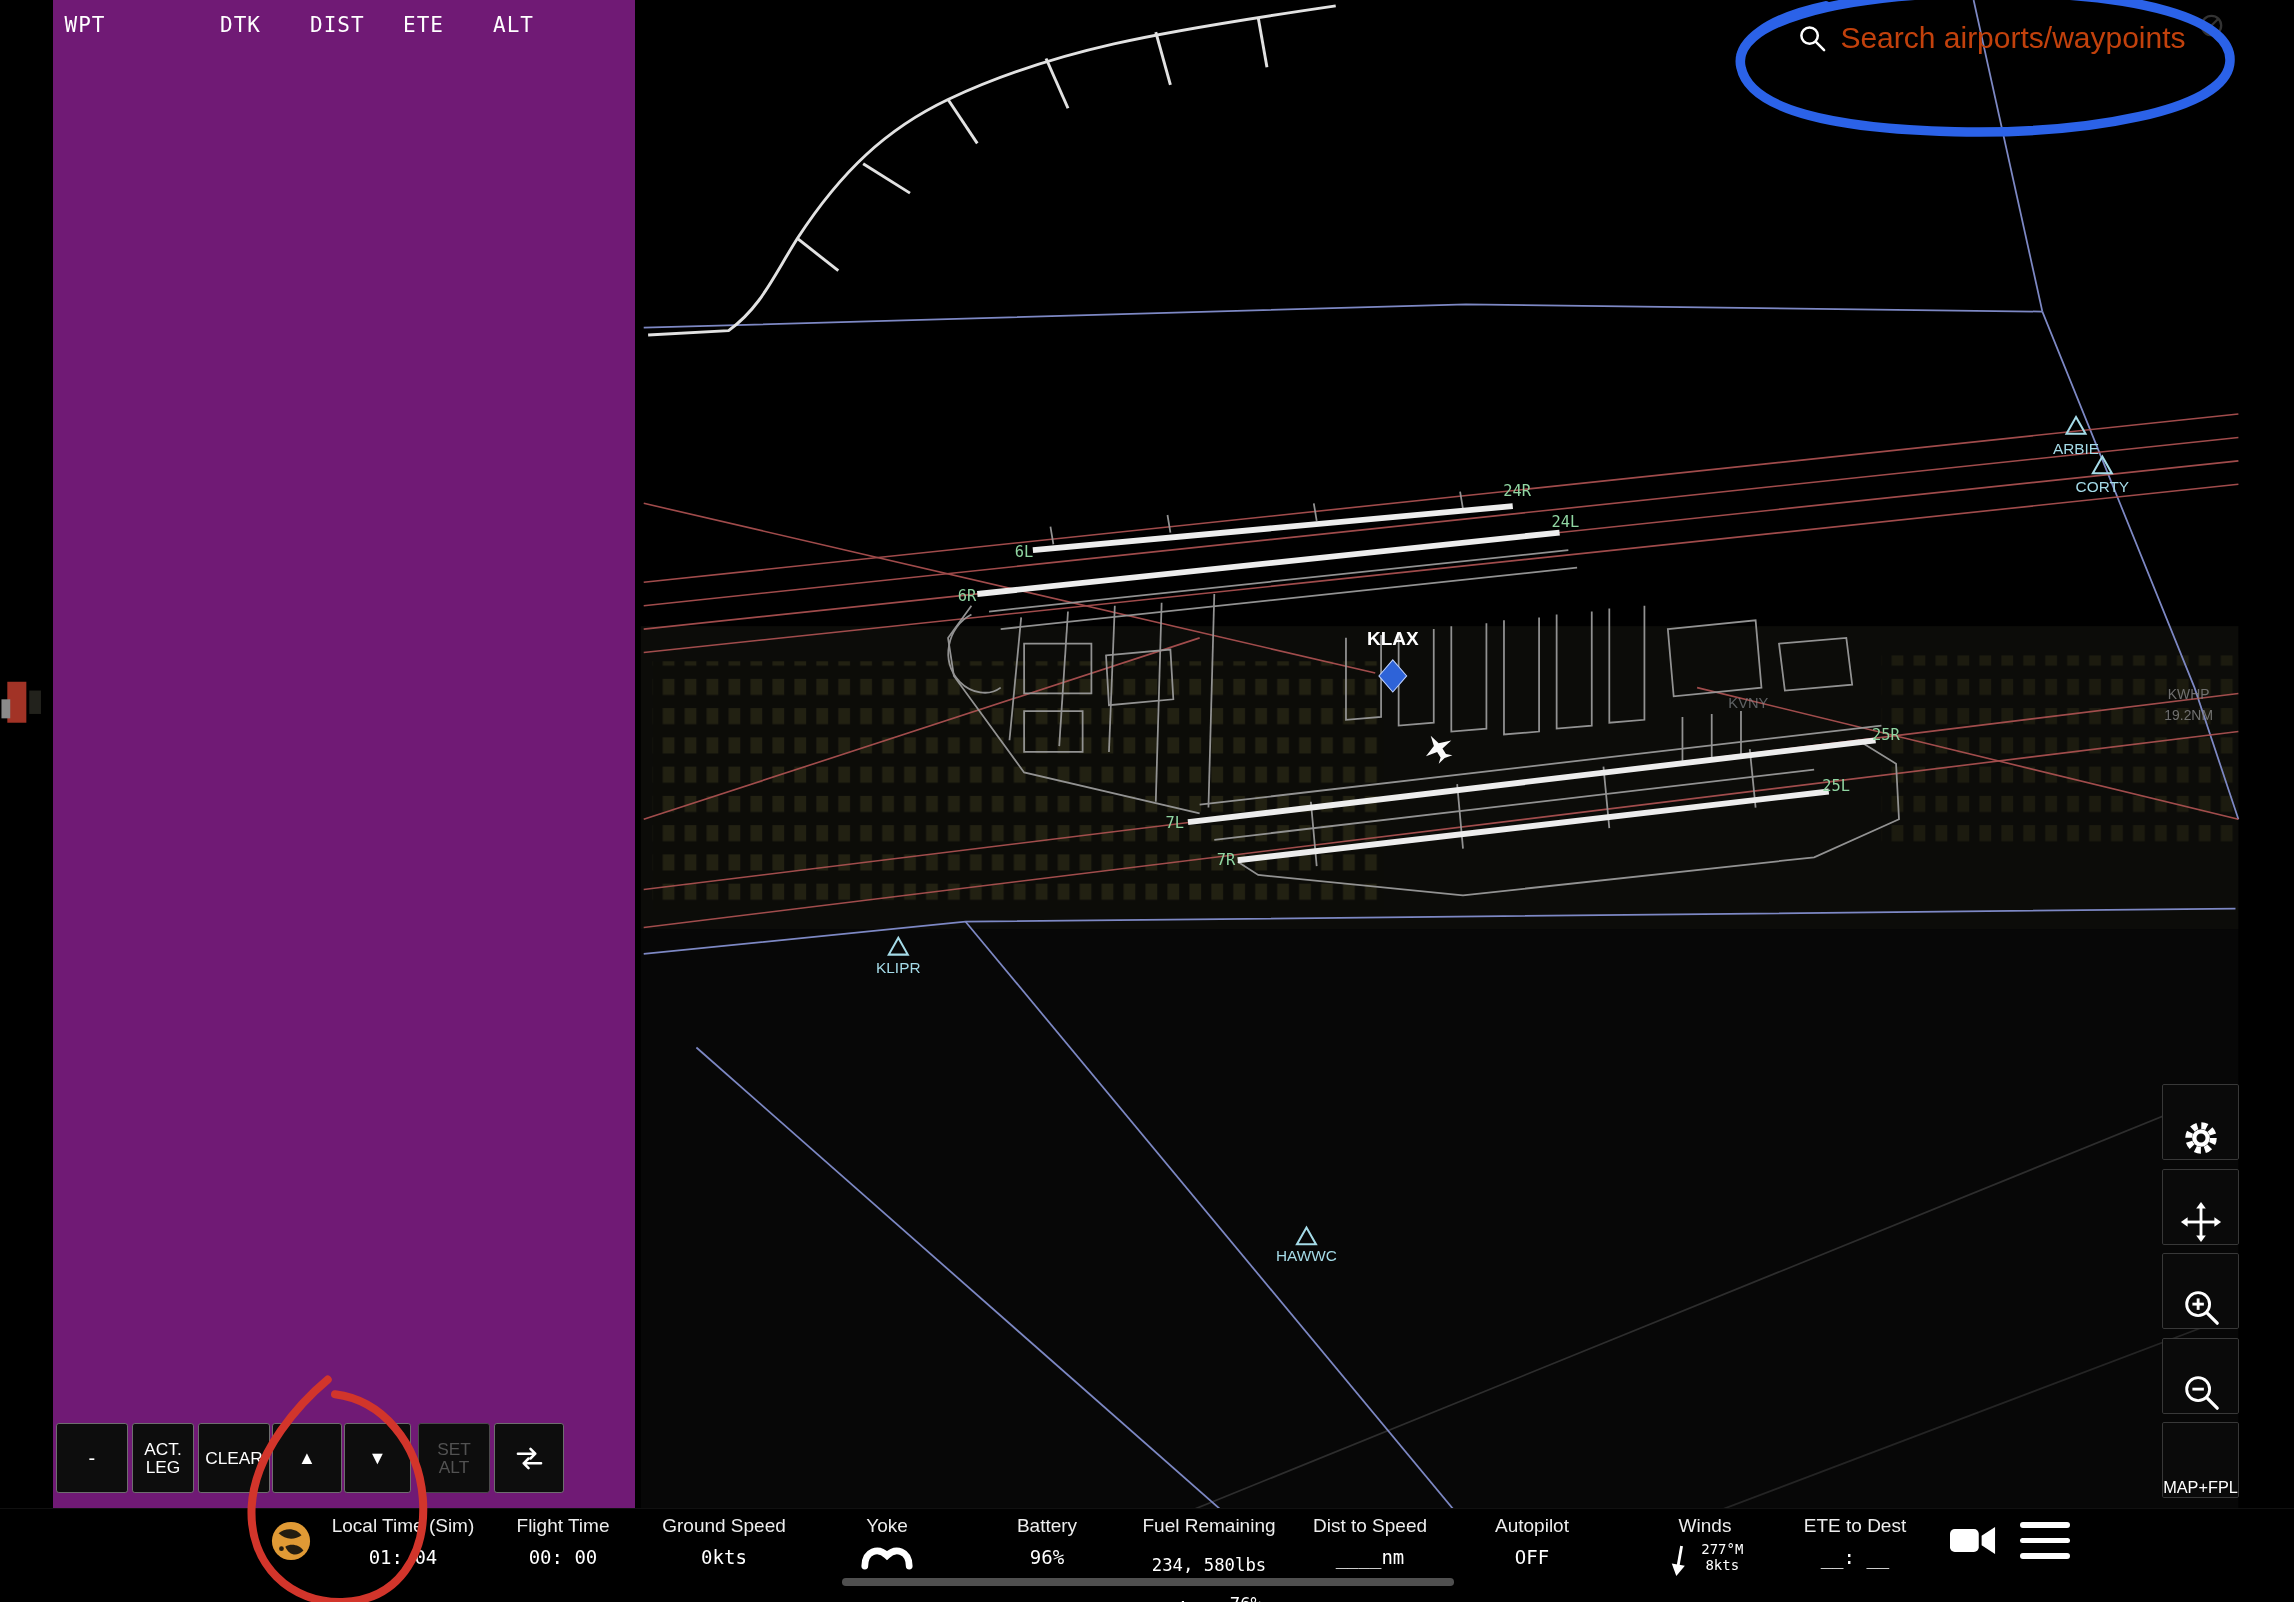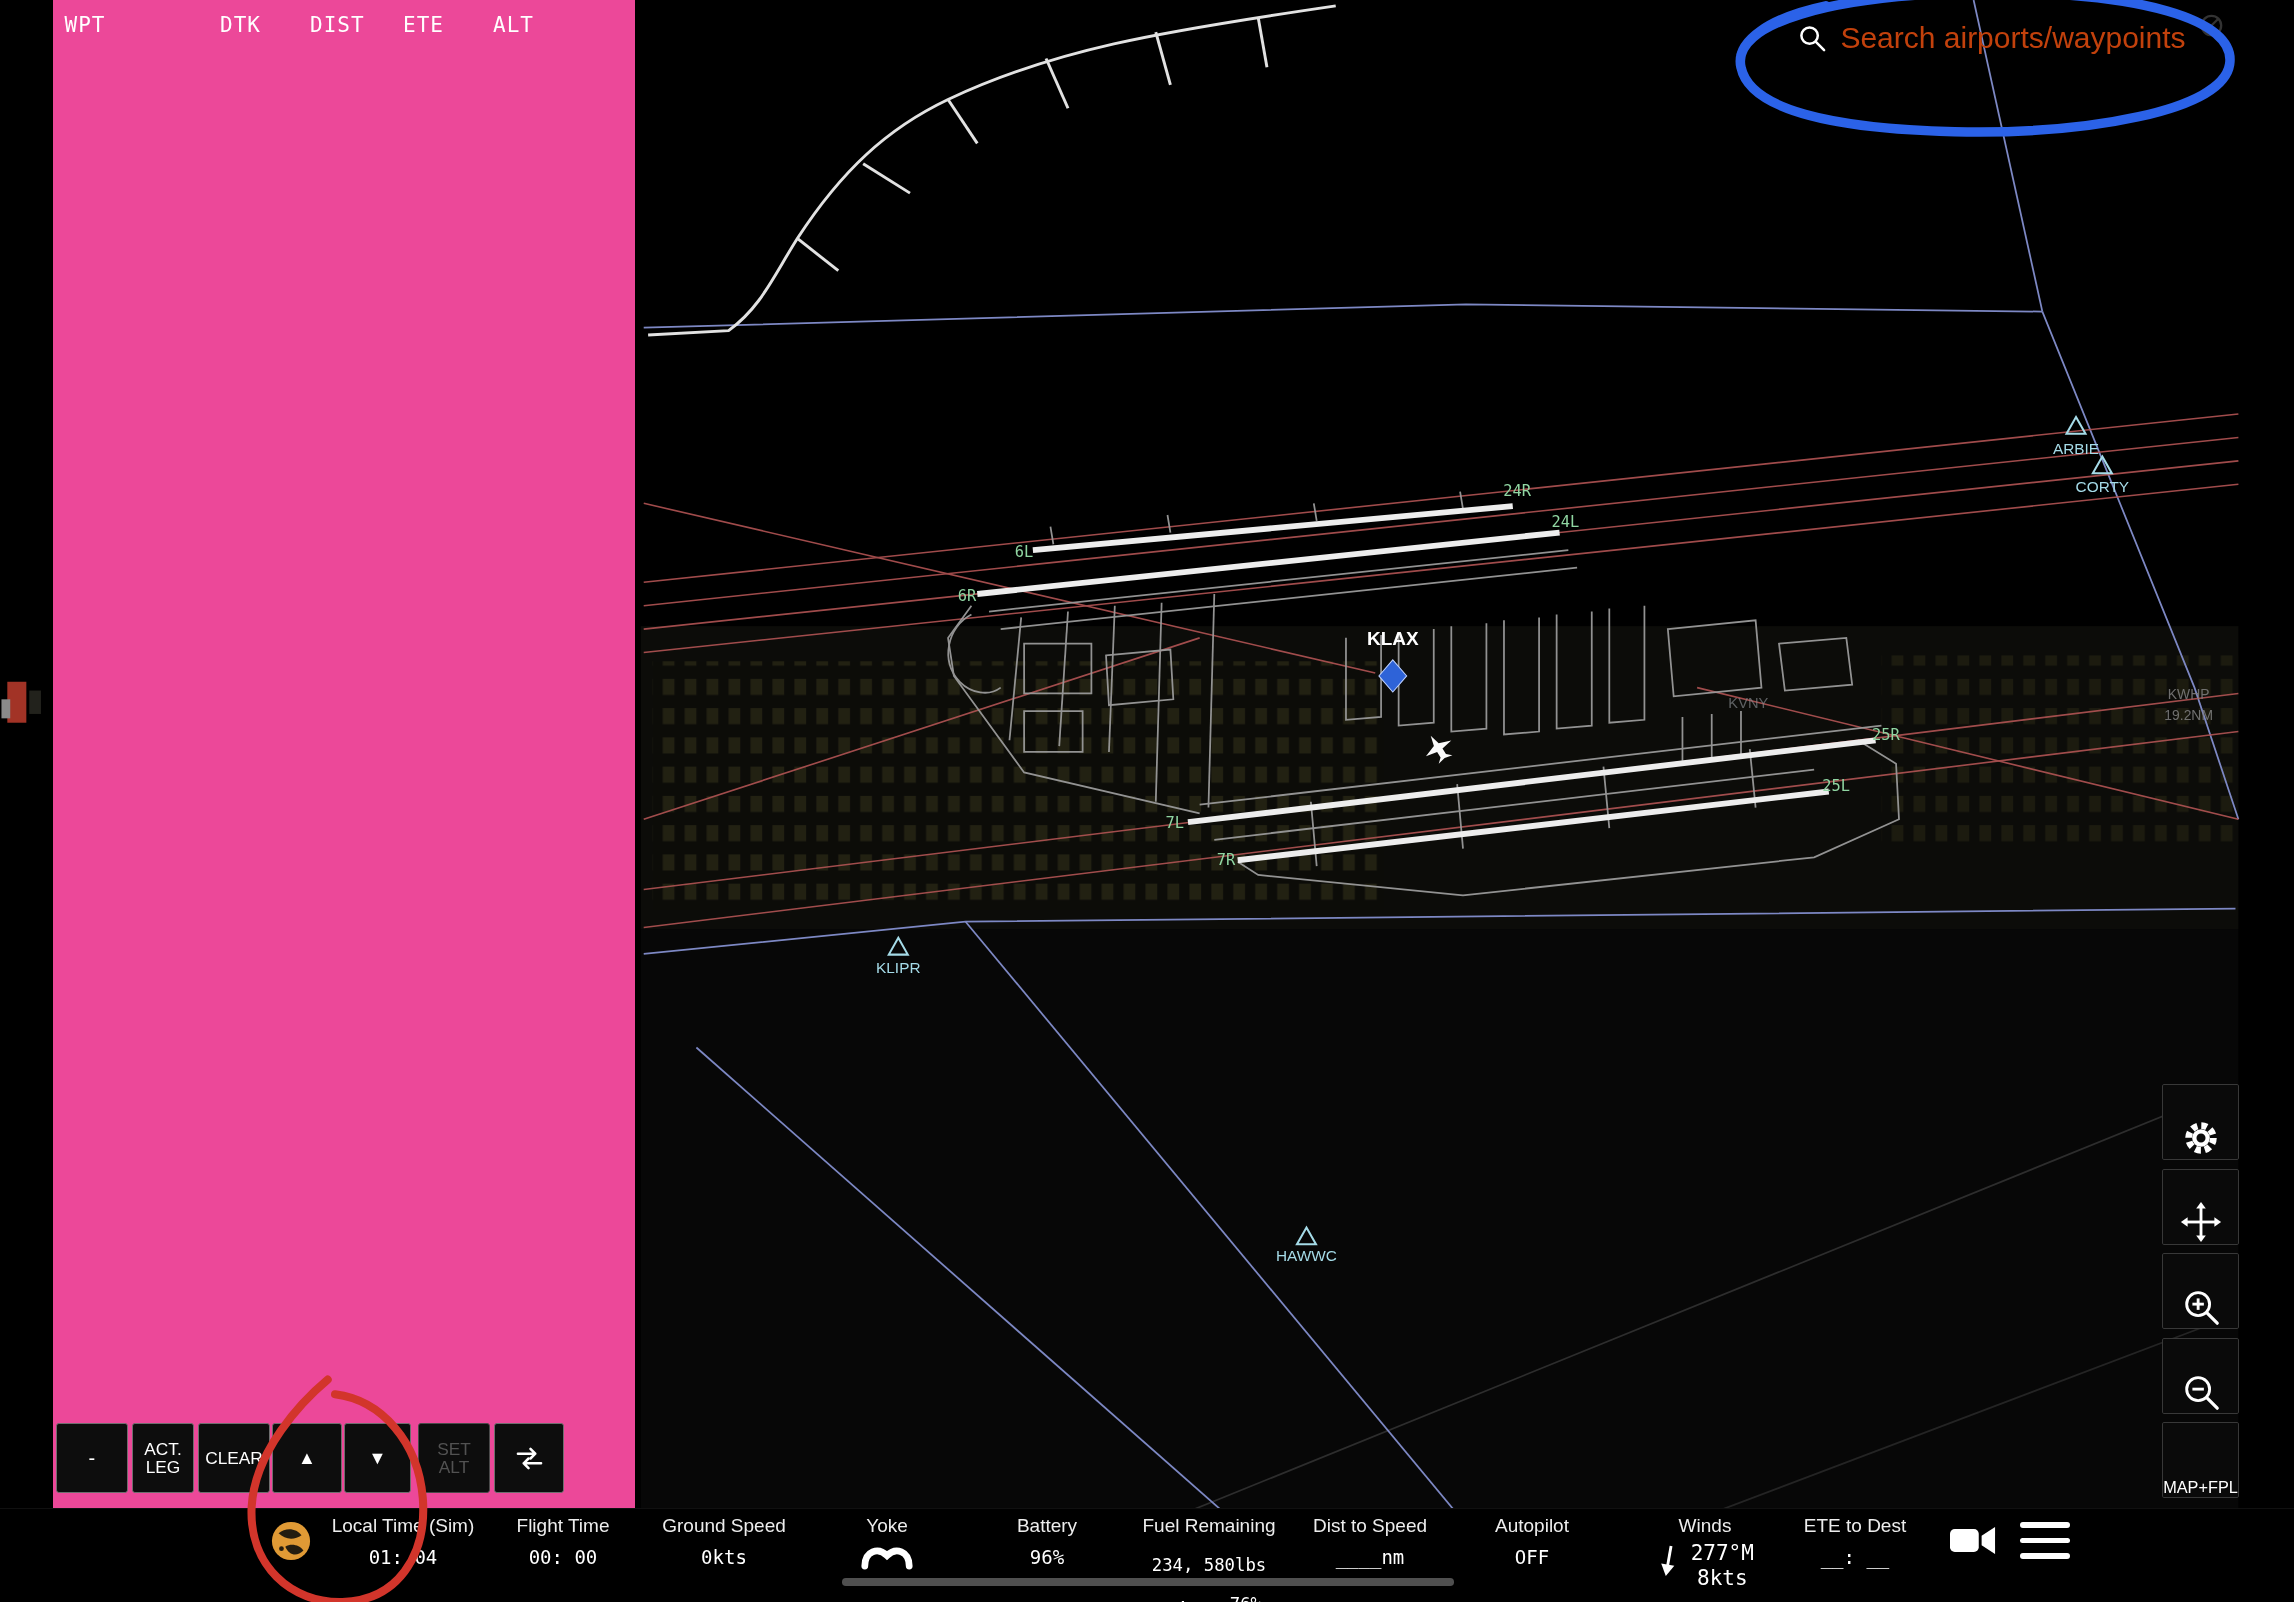--- a/index.html
+++ b/index.html
@@ -5,40 +5,40 @@
   html,body{margin:0;padding:0;}
   body{
     width:2294px;height:1602px;position:relative;overflow:hidden;
     background:#000;font-family:"Liberation Sans",sans-serif;color:#fff;
   }
 
   
   #map-svg{position:absolute;left:0;top:0;width:2294px;height:1602px;z-index:1;}
 
   
-  #fpl-panel{position:absolute;left:53px;top:0;width:582px;height:1508px;background:#ec4899;z-index:3;}
+  #fpl-panel{position:absolute;left:53px;top:0;width:582px;height:1508px;background:#701a75;z-index:3;}
   .fpl-head{position:absolute;top:13.4px;font-family:"DejaVu Sans Mono",monospace;font-size:21px;color:#fff;letter-spacing:1px;}
   .fpl-btn{
     position:absolute;top:1423px;height:70px;box-sizing:border-box;
     background:#0d0d0d;border:1.9px solid #6e6e6e;border-radius:2.9px;
     display:flex;flex-direction:column;align-items:center;justify-content:center;
     color:#fff;font-size:20px;line-height:1.05;cursor:pointer;
   }
   .fpl-btn.small{font-size:17.3px;}
   .fpl-btn.disabled{color:#525252;border-color:#4a4a4a;}
   .tri{font-size:18px;color:#fff;}
 
   
   #status-bar{position:absolute;left:0;top:1508px;width:2294px;height:94px;background:#000;z-index:4;border-top:1px solid #101010;}
   .st-item{position:absolute;top:5.8px;transform:translateX(-50%);text-align:center;width:max-content;}
   .st-label{font-size:19px;color:#ededed;}
   .st-value{font-size:19px;color:#fff;margin-top:9px;font-family:"DejaVu Sans Mono",monospace;}
   .st-value2{font-size:17.3px;color:#fff;margin-top:18px;line-height:1.2;font-family:"DejaVu Sans Mono",monospace;}
   .winds-row{display:flex;align-items:flex-start;justify-content:center;gap:9.6px;margin-top:3.8px;}
-  .winds-col{display:flex;flex-direction:column;font-family:"DejaVu Sans Mono",monospace;font-size:21px;line-height:1.2;}
+  .winds-col{display:flex;flex-direction:column;font-family:"DejaVu Sans Mono",monospace;font-size:14px;line-height:1.2;}
   #globe-btn{position:absolute;left:270px;top:1520px;width:42px;height:42px;cursor:pointer;z-index:5;}
   #camera-btn{position:absolute;left:1950px;top:1524px;cursor:pointer;z-index:5;}
   #menu-btn{position:absolute;left:2020px;top:1522px;width:50px;height:37px;display:flex;flex-direction:column;justify-content:space-between;cursor:pointer;z-index:5;}
   #menu-btn .bar{width:50px;height:5.8px;background:#fff;border-radius:2.9px;}
   #bottom-scrollbar{position:absolute;left:842px;top:1578px;width:612px;height:7.7px;background:#4f4f4f;border-radius:3.8px;z-index:6;}
 
   
   #side-buttons{position:absolute;left:2162px;top:1084px;width:77px;display:flex;flex-direction:column;gap:8.6px;z-index:4;}
   .side-btn{
     width:77px;height:76px;box-sizing:border-box;background:#0a0a0a;border:1.9px solid #383838;border-radius:1.9px;

